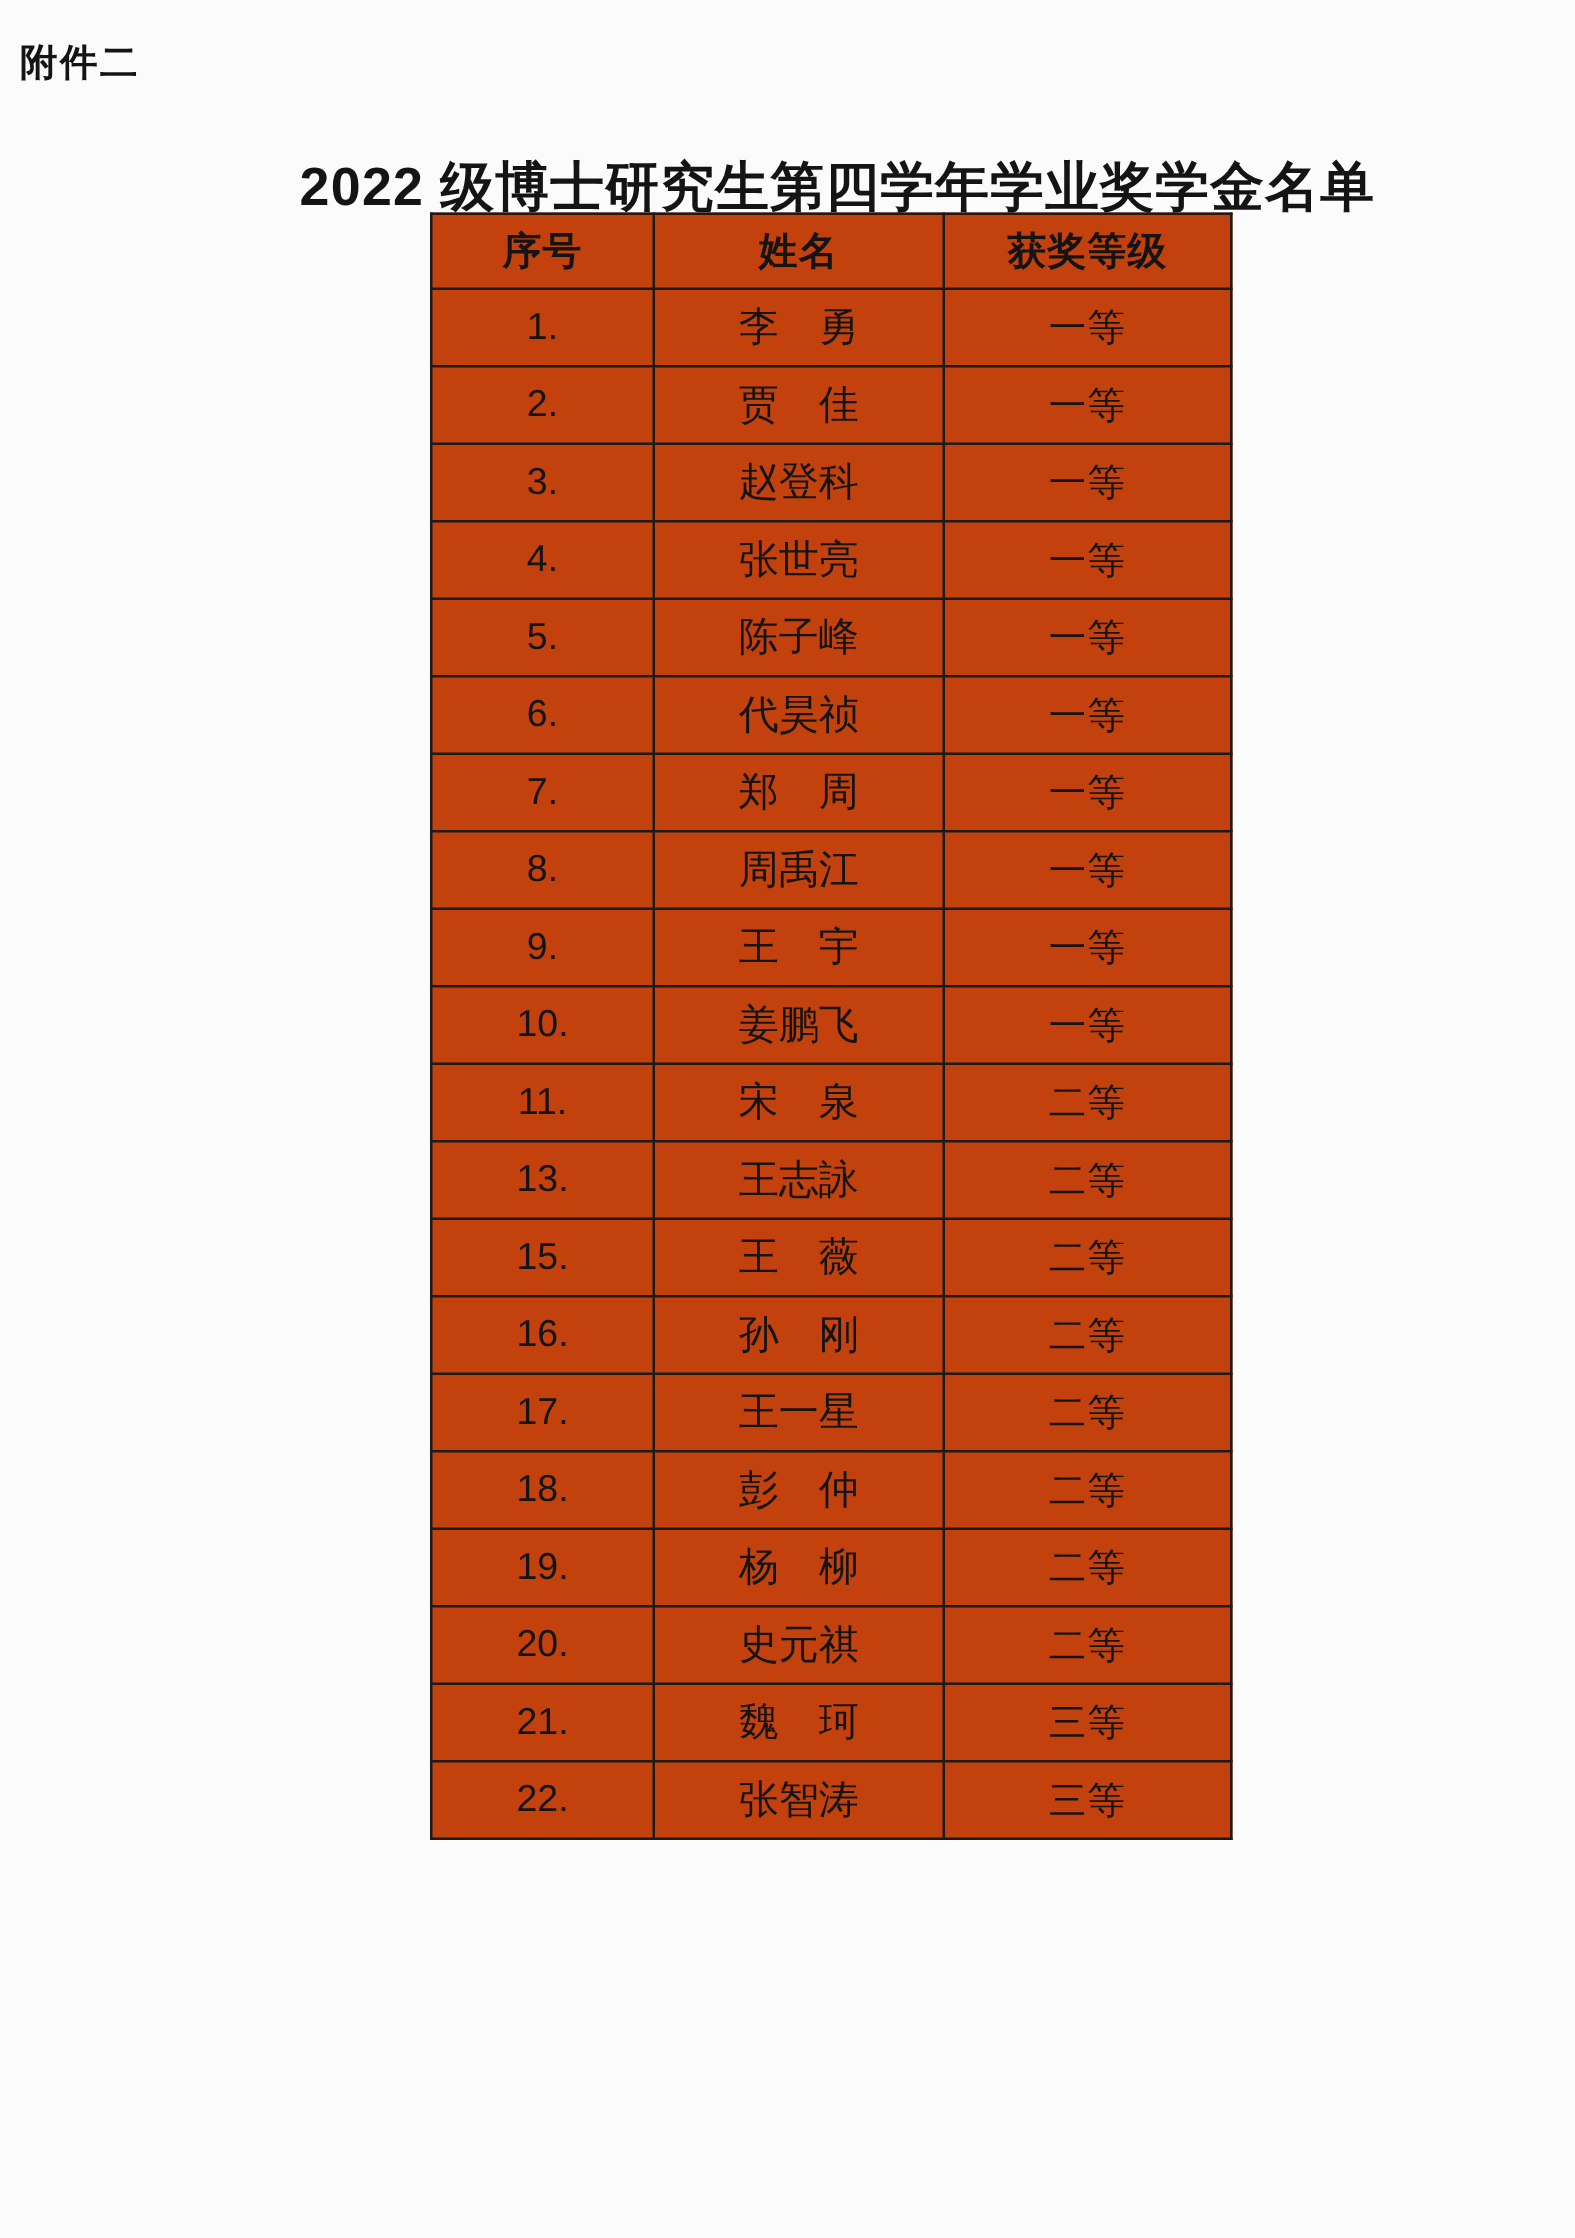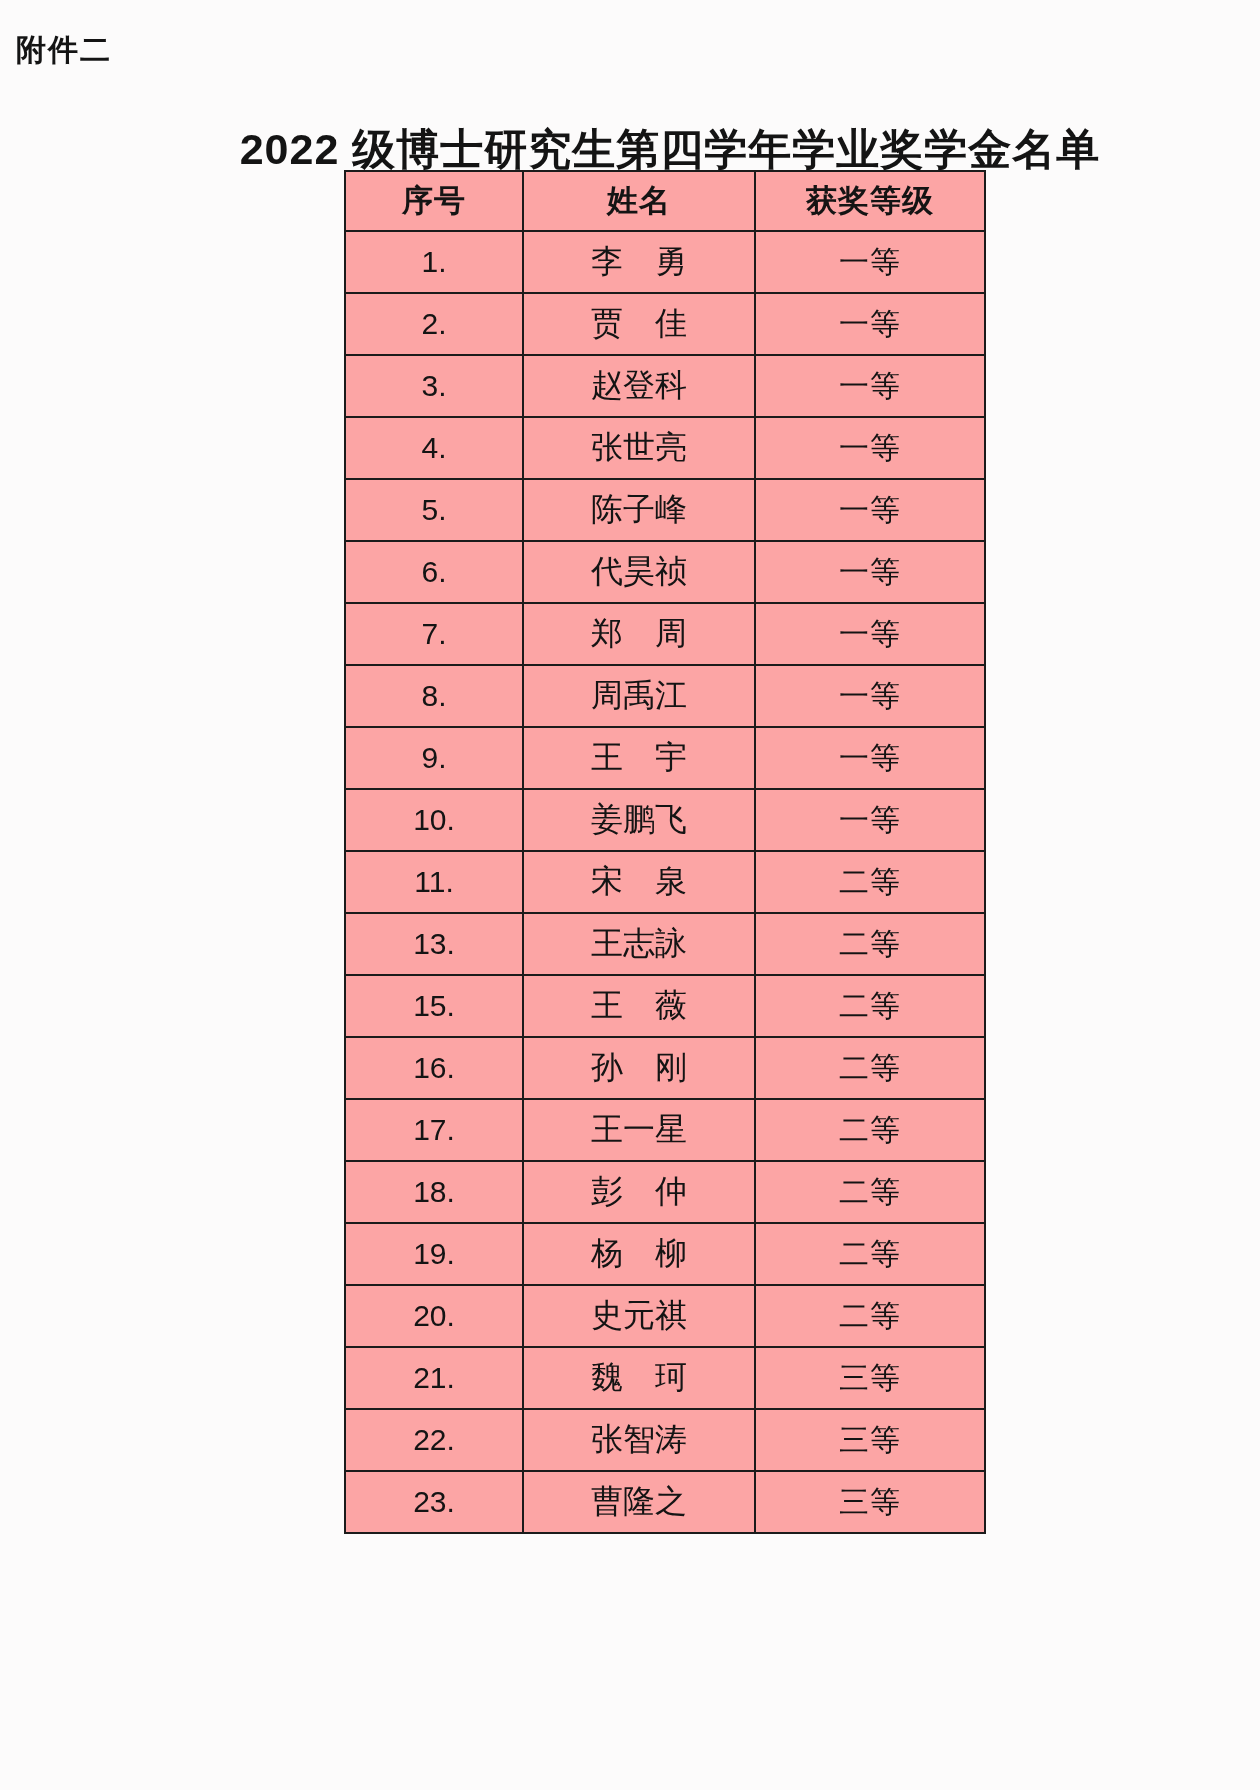--- a/index.html
+++ b/index.html
@@ -35,21 +35,21 @@
     letter-spacing: 1px;
     white-space: nowrap;
   }
   table.award-table {
     position: absolute;
     left: 344px;
     top: 170px;
     width: 640px;
     border-collapse: collapse;
     table-layout: fixed;
-    background: #fca5a5;
+    background: #c2410c;
   }
   table.award-table col.col-no    { width: 178px; }
   table.award-table col.col-name  { width: 232px; }
   table.award-table col.col-award { width: 230px; }
   table.award-table th,
   table.award-table td {
     border: 2px solid #1b1b1b;
     text-align: center;
     vertical-align: middle;
     padding: 0;
@@ -205,21 +205,16 @@
     <td class="c-name">魏　珂</td>
     <td class="c-award">三等</td>
   </tr>
 
   <tr>
     <td class="c-no">22.</td>
     <td class="c-name">张智涛</td>
     <td class="c-award">三等</td>
   </tr>
 
-  <tr>
-    <td class="c-no">23.</td>
-    <td class="c-name">曹隆之</td>
-    <td class="c-award">三等</td>
-  </tr>
 
 
 </tbody>
 </table>
 
 </body></html>

